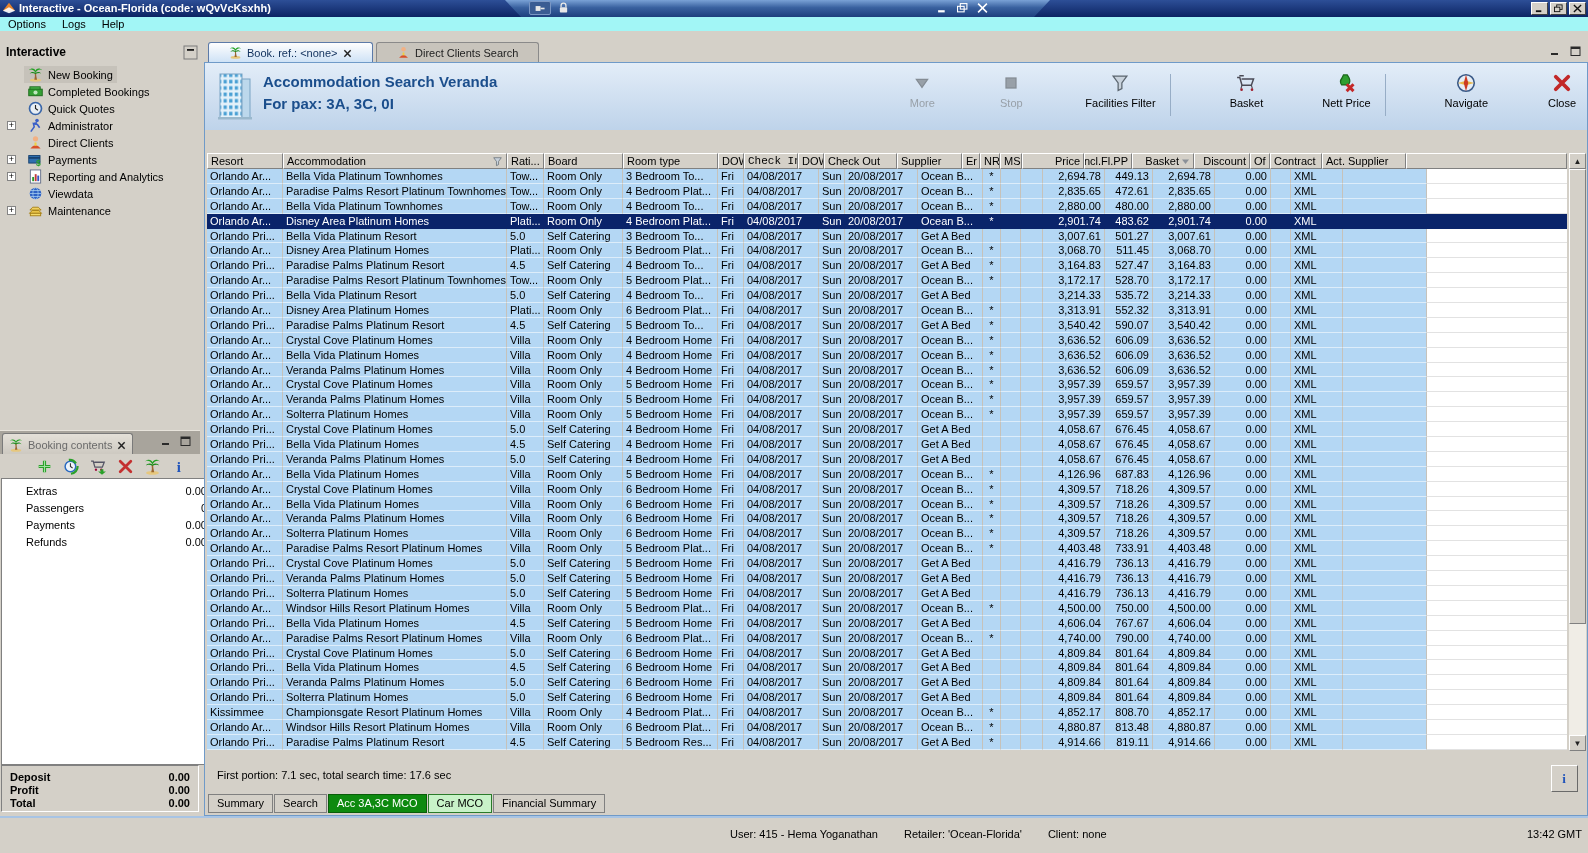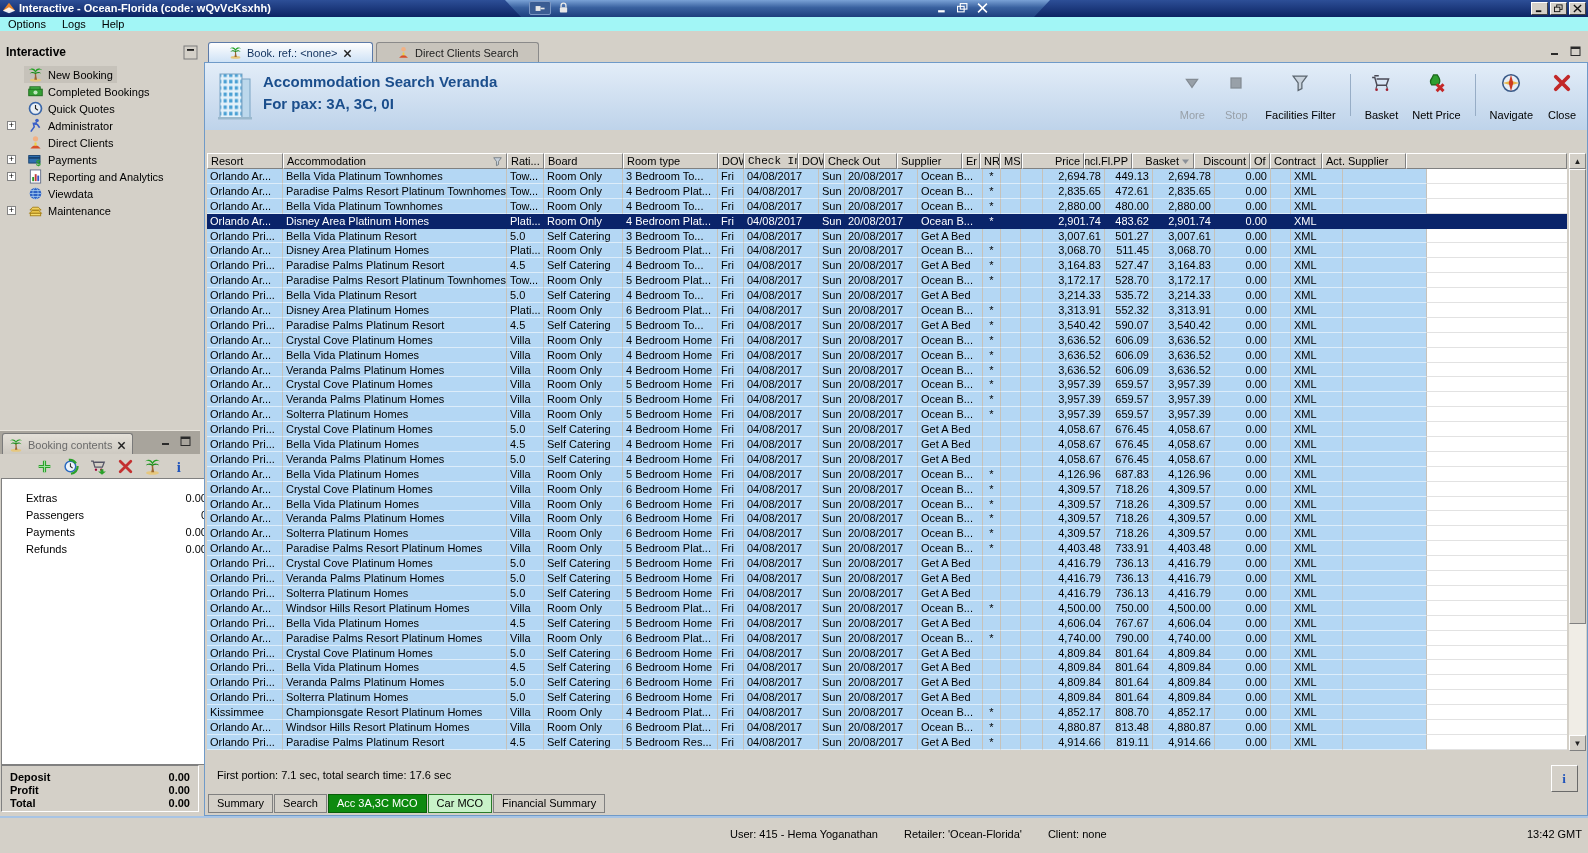--- a/index.html
+++ b/index.html
@@ -37,21 +37,21 @@
 
 
 #bk-strip{position:absolute;left:0;top:430px;width:200px;height:24px;background:#a8a49c;border-top:1px solid #e8e4dc;}
 #bk-tab{position:absolute;left:2px;top:2px;height:22px;background:linear-gradient(#e4e0d8,#ccc8c0);border:1px solid #7a7a7a;border-bottom:none;border-radius:3px 3px 0 0;display:flex;align-items:center;gap:5px;padding:0 6px;color:#6a6a6a;}
 #bk-tab .ic{width:14px;height:14px;}
 #bk-tab .x .ic{width:9px;height:9px;}
 #bk-winbtns{position:absolute;right:8px;top:5px;display:flex;gap:7px;}
 #bk-winbtns .ic{width:12px;height:11px;}
 #bk-toolbar{position:absolute;left:0;top:454px;width:200px;height:24px;background:#d4d0c8;display:flex;align-items:center;justify-content:flex-end;gap:10px;padding-right:12px;}
 #bk-toolbar .ic{width:17px;height:17px;cursor:pointer;}
-#bk-list{position:absolute;left:1px;top:478px;width:215px;height:287px;background:#fff;border:1px solid #808080;padding-top:12px;}
+#bk-list{position:absolute;left:1px;top:478px;width:215px;height:287px;background:#fff;border:1px solid #808080;padding-top:5px;}
 .bk-row{height:17px;display:flex;padding:1px 8px 0 24px;}
 .bk-row .lbl{flex:1;}
 #bk-footer{position:absolute;left:1px;top:765px;width:198px;height:47px;background:#d4d0c8;border:1px solid;border-color:#808080 #fff #fff #808080;padding-top:5px;}
 .bk-total{height:13px;display:flex;padding:0 8px;font-weight:bold;}
 .bk-total .lbl{flex:1;}
 
 
 #tabs-row{position:absolute;left:204px;top:42px;width:1384px;height:20px;}
 .main-tab{position:absolute;top:0;height:20px;display:flex;align-items:center;gap:5px;padding:0 20px;border:1px solid #5c7aa8;border-bottom:none;border-radius:3px 3px 0 0;cursor:default;white-space:nowrap;}
 .main-tab .ic{width:13px;height:13px;}
@@ -61,21 +61,21 @@
 #tab-winbtns{position:absolute;right:6px;top:4px;display:flex;gap:8px;}
 #tab-winbtns .ic{width:12px;height:11px;}
 
 
 #content{position:absolute;left:204px;top:62px;width:1384px;height:754px;border:1px solid #6f9ac8;background:#d4d0c8;}
 #band{position:absolute;left:0;top:0;width:1382px;height:67px;background:linear-gradient(180deg,#e3edf8,#bed3ea);}
 #building{position:absolute;left:12px;top:9px;width:36px;height:48px;}
 #hd-title{position:absolute;left:58px;top:10px;font-size:15px;font-weight:bold;color:#1b4e8c;}
 #hd-sub{position:absolute;left:58px;top:32px;font-size:15px;font-weight:bold;color:#1b4e8c;}
 #hd-toolbar{position:absolute;right:10px;top:10px;display:flex;gap:14px;align-items:flex-start;}
-.tbtn{display:flex;flex-direction:column;align-items:center;gap:16px;min-width:30px;cursor:pointer;}
+.tbtn{display:flex;flex-direction:column;align-items:center;gap:4px;min-width:30px;cursor:pointer;margin-left:45px;}
 .tbtn .ic{width:20px;height:20px;}
 .tbtn .lbl{font-size:11px;white-space:nowrap;}
 .tbtn.disabled .lbl{color:#98a0a8;}
 .tsep{width:1px;height:42px;background:#97adc6;margin-top:1px;}
 #results-bar{position:absolute;left:0;top:67px;width:1382px;height:21px;border-top:2px solid #1c3a6e;background:#d4d0c8;font-weight:bold;padding:4px 0 0 7px;}
 
 
 #grid{position:absolute;left:2px;top:90px;width:1360px;}
 #ghead{display:flex;height:16px;}
 .th{background:#d4d0c8;border:1px solid;border-color:#fff #808080 #808080 #fff;padding:0 3px;overflow:hidden;white-space:nowrap;display:flex;align-items:center;font-size:11px;cursor:pointer;flex:none;}

